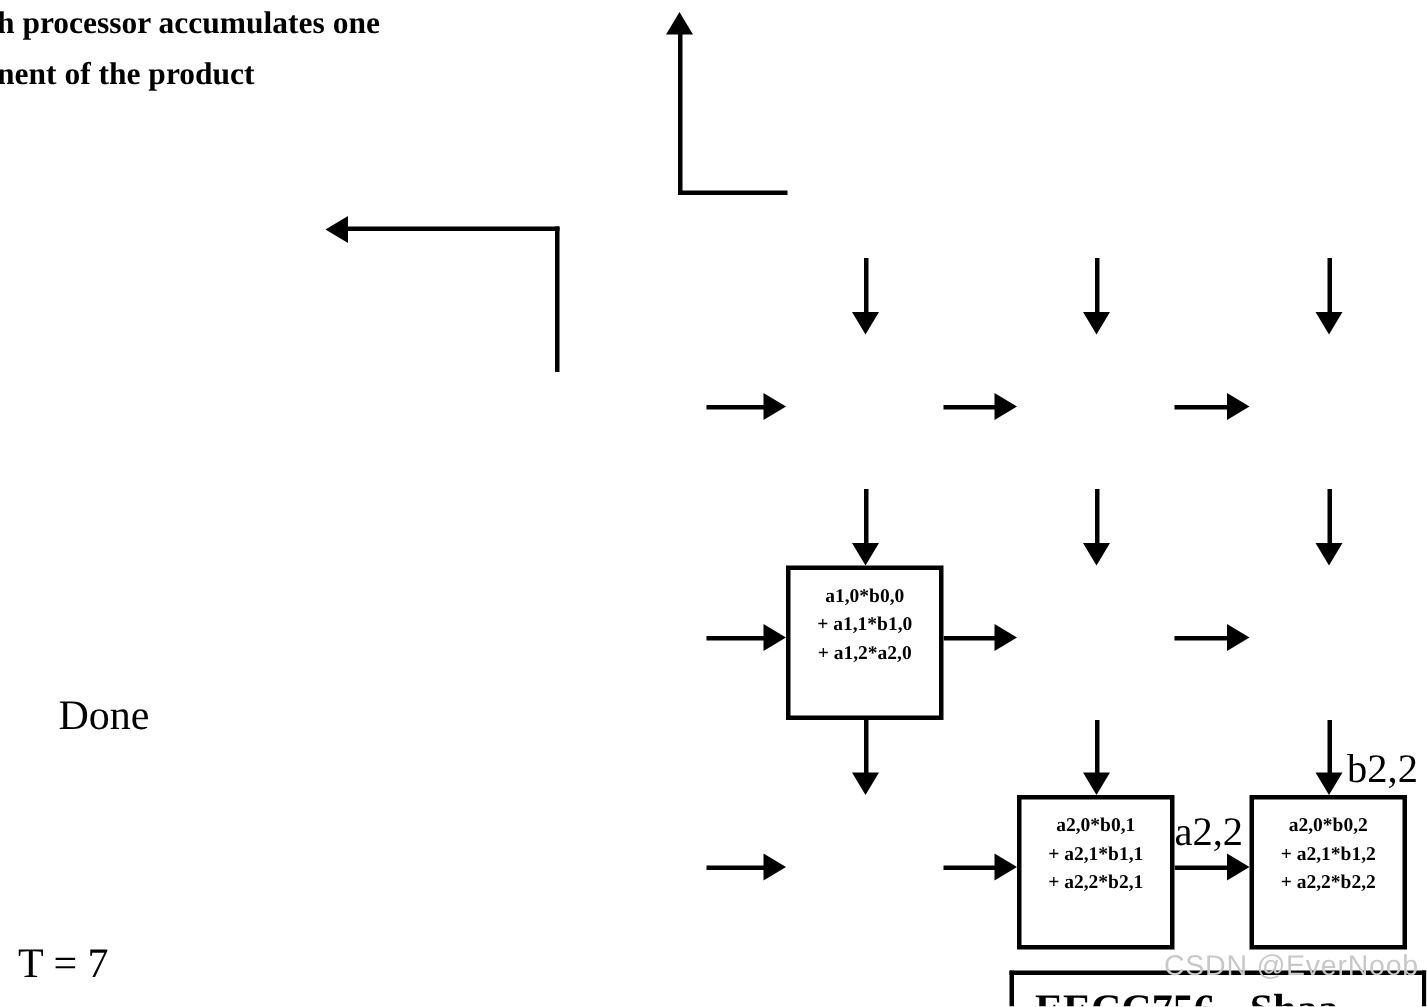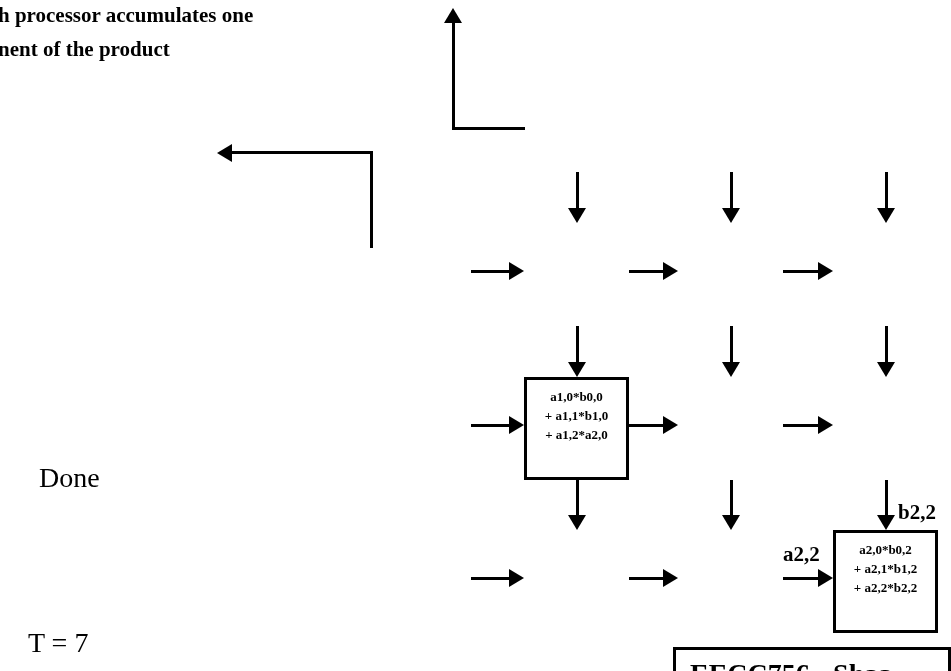--- a/index.html
+++ b/index.html
@@ -35,28 +35,28 @@
     position: absolute;
     font-family: "Liberation Serif", "DejaVu Serif", serif;
     font-weight: normal;
     font-size: 28px;
     line-height: 30px;
     white-space: nowrap;
     color: #000000;
   }
   #alignments-label { left: 64px; top: 97px; }
   #done-label       { left: 14px; top: 463px; margin-left: 25px; }
-  #time-label       { left: 28px; top: 628px; text-align: right; }
+  #time-label       { left: 12px; top: 628px; text-align: right; }
 
   
   .flow-label {
     position: absolute;
     font-family: "Liberation Serif", "DejaVu Serif", serif;
-    font-weight: bold;
-    font-size: 21px;
+    font-weight: normal;
+    font-size: 27px;
     line-height: 28px;
     white-space: nowrap;
     color: #000000;
   }
   #label-a22 { left: 783px; top: 540px; }
   #label-b22 { left: 898px; top: 498px; }
 
   
   .pe-box {
     position: absolute;
@@ -258,27 +258,35 @@
     <div class="pe-text">
       <span class="line">a1,0*b0,0</span>
       <span class="line">+ a1,1*b1,0</span>
       <span class="line">+ a1,2*a2,0</span>
     </div>
   </div>
 
 
 
 
+  <div class="pe-box col-1 row-2">
+    <div class="pe-text">
+      <span class="line">a2,0*b0,1</span>
+      <span class="line">+ a2,1*b1,1</span>
+      <span class="line">+ a2,2*b2,1</span>
+    </div>
+  </div>
 
   <div class="pe-box col-2 row-2">
     <div class="pe-text">
       <span class="line">a2,0*b0,2</span>
       <span class="line">+ a2,1*b1,2</span>
       <span class="line">+ a2,2*b2,2</span>
     </div>
   </div>
 
   <div id="footer-banner">
     <div id="footer-banner-text">EECC756 - Shaa</div>
   </div>
 
+  <div id="watermark">CSDN @EverNoob</div>
 
 </div>
 
 </body></html>

